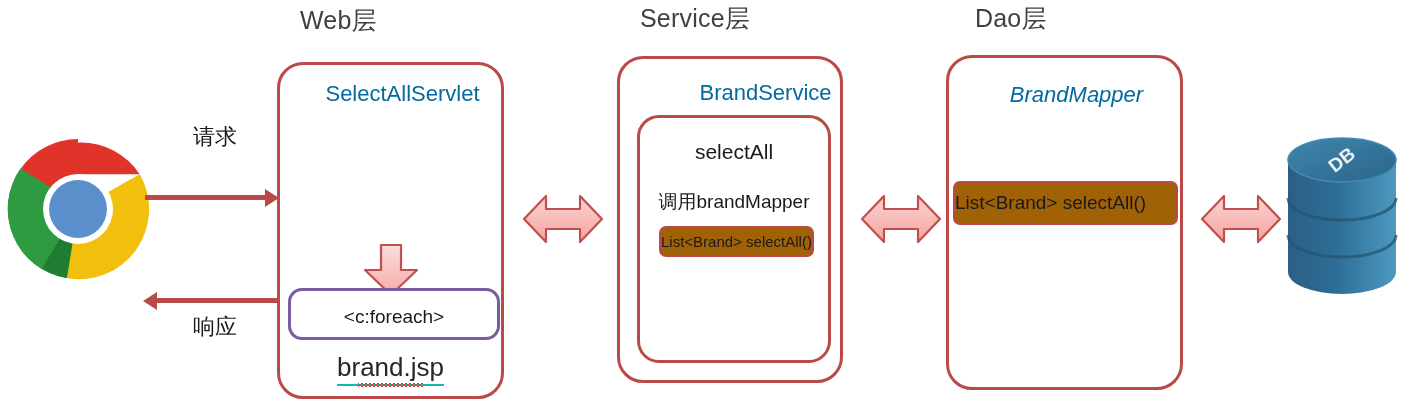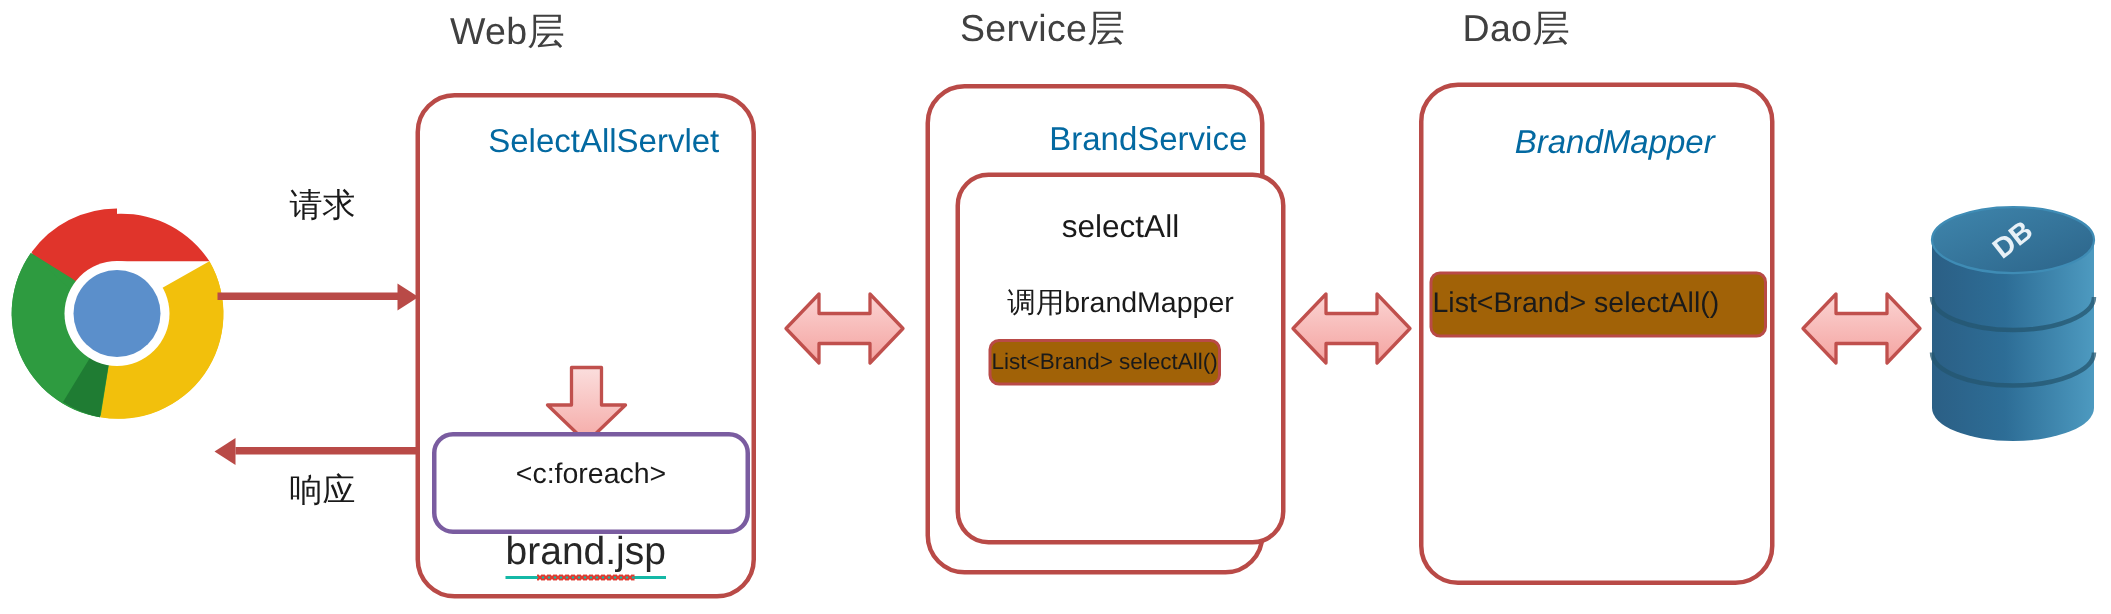--- a/index.html
+++ b/index.html
@@ -193,21 +193,21 @@
         <defs>
           <linearGradient id="downGrad" x1="0" y1="0" x2="0" y2="1">
             <stop offset="0%" stop-color="#fbdedd"></stop>
             <stop offset="100%" stop-color="#f5a9a6"></stop>
           </linearGradient>
         </defs>
         <path d="M22 2 L42 2 L42 27 L58 27 L32 52 L6 27 L22 27 Z" fill="url(#downGrad)" stroke="#c0504d" stroke-width="2.2" stroke-linejoin="round"></path>
       </svg>
     </div>
 
-    <div class="abs purple-box" style="left:8px; top:223px; width:212px; height:68px;">
+    <div class="abs purple-box" style="left:8px; top:223px; width:212px; height:52px;">
       <div class="foreach-label" style="top:15px;">&lt;c:foreach&gt;</div>
     </div>
 
     <div class="abs" style="left:0; top:287px; width:221px; text-align:center;">
       <span class="jsp-label" style="display:inline-block;">brand.jsp</span>
       <div class="abs squiggle" style="left:78px; right:78px; bottom:-1px;"></div>
     </div>
   </div>
 
   <div class="abs" style="left:522px; top:190px;">
@@ -219,21 +219,21 @@
         </linearGradient>
       </defs>
       <path d="M2 29 L24 6 L24 19 L58 19 L58 6 L80 29 L58 52 L58 39 L24 39 L24 52 Z" fill="url(#dblGrad1)" stroke="#c0504d" stroke-width="2.2" stroke-linejoin="round"></path>
     </svg>
   </div>
 
   <div class="abs layer-box" style="left:617px; top:56px; width:226px; height:327px;">
 
     <div class="box-heading" style="top:21px;padding-left:47px;">BrandService</div>
 
-    <div class="abs layer-box" style="left:17px; top:56px; width:220px; height:248px; border-radius:22px;">
+    <div class="abs layer-box" style="left:17px; top:56px; width:194px; height:248px; border-radius:22px;">
 
       <div class="svc-sub" style="top:22px; font-size:21px;">selectAll</div>
 
       <div class="svc-sub" style="top:71px;">调用brandMapper</div>
 
       <div class="abs method-box" style="left:19px; top:108px; width:155px; height:31px; font-size:15px;">
         <span>List&lt;Brand&gt; selectAll()</span>
       </div>
     </div>
   </div>

